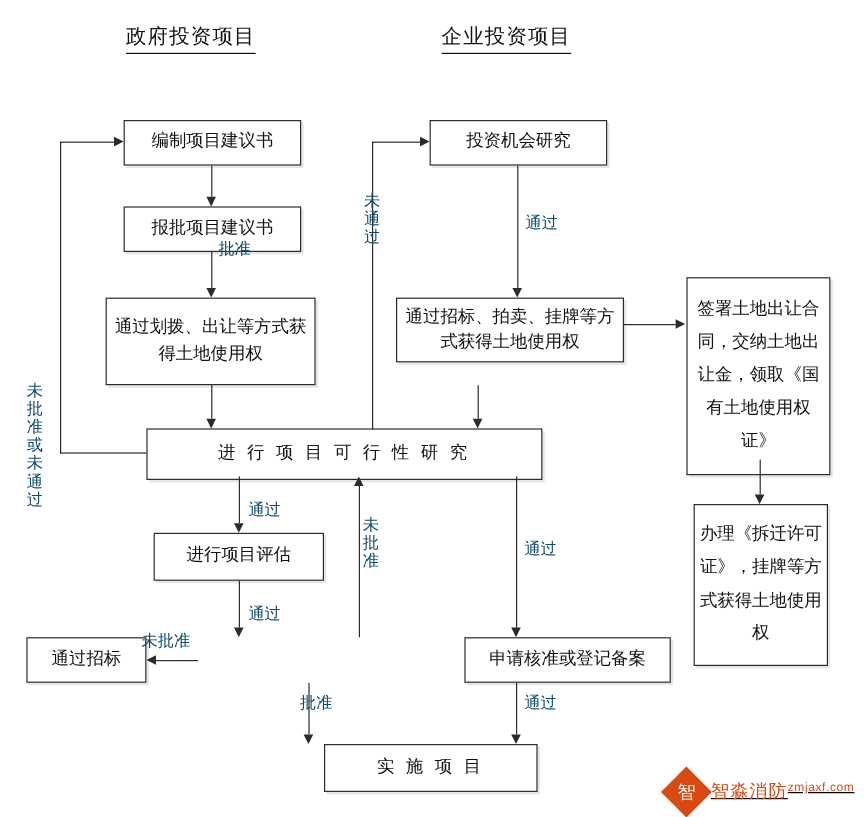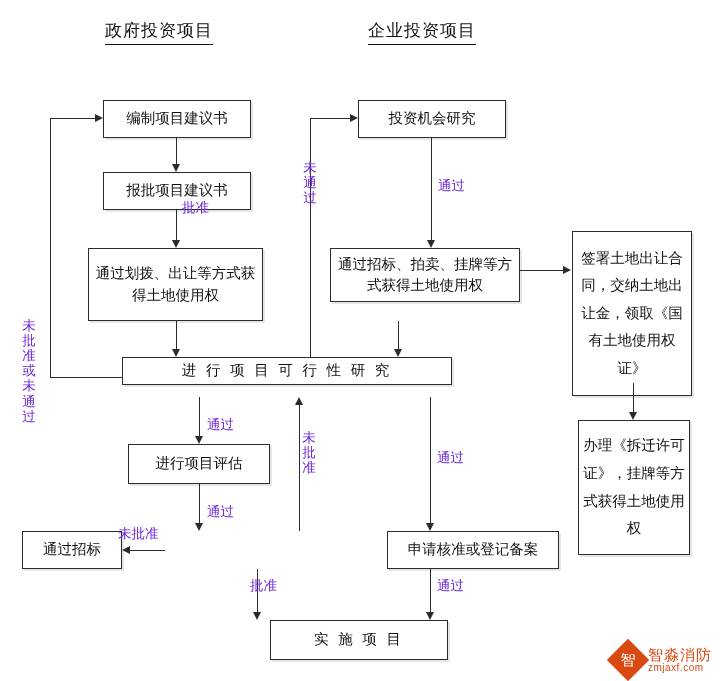--- a/index.html
+++ b/index.html
@@ -38,21 +38,21 @@
     text-align: center;
     padding: 2px 4px;
     box-shadow: 2px 2px 0 rgba(0,0,0,0.10);
   }
   .box.sp {
     letter-spacing: 3px;
   }
   .lbl {
     position: absolute;
     font-size: 13.5px;
-    color: #6d28d9;
+    color: #0c4a6e;
     white-space: nowrap;
     line-height: 1.15;
   }
   .lbl.vert {
     white-space: normal;
     width: 14px;
     text-align: center;
     line-height: 1.12;
   }
   .ln {
@@ -104,22 +104,23 @@
     justify-content: center;
   }
   #wm-logo span {
     transform: rotate(-45deg);
     color: #ffffff;
     font-size: 15px;
     font-family: "Liberation Serif", serif;
   }
   .wm-text {
     display: flex;
-    flex-direction: column;
+    flex-direction: row;
     line-height: 1.05;
+    text-decoration: underline;
   }
   .wm-title {
     font-size: 15px;
     color: #d94a13;
     font-family: "Liberation Sans", sans-serif;
     letter-spacing: 1px;
   }
   .wm-sub {
     font-size: 10px;
     color: #d94a13;
@@ -134,21 +135,21 @@
 
   <div class="hdr" style="left:105px; top:19px;">政府投资项目</div>
   <div class="hdr" style="left:368px; top:19px;">企业投资项目</div>
 
   <div class="box" style="left:103px; top:100px; width:148px; height:38px;">编制项目建议书</div>
 
   <div class="box" style="left:103px; top:172px; width:148px; height:38px;">报批项目建议书</div>
 
   <div class="box" style="left:88px; top:248px; width:175px; height:73px;">通过划拨、出让等方式获得土地使用权</div>
 
-  <div class="box sp" style="left:122px; top:357px; width:330px; height:28px;">进 行 项 目 可 行 性 研 究</div>
+  <div class="box sp" style="left:122px; top:357px; width:330px; height:43px;">进 行 项 目 可 行 性 研 究</div>
 
   <div class="box" style="left:128px; top:444px; width:142px; height:40px;">进行项目评估</div>
 
   <div class="box" style="left:22px; top:531px; width:100px; height:38px;">通过招标</div>
 
 
   <div class="box sp" style="left:270px; top:620px; width:178px; height:40px;">实 施 项 目</div>
 
   <div class="box" style="left:358px; top:100px; width:148px; height:38px;">投资机会研究</div>
 

